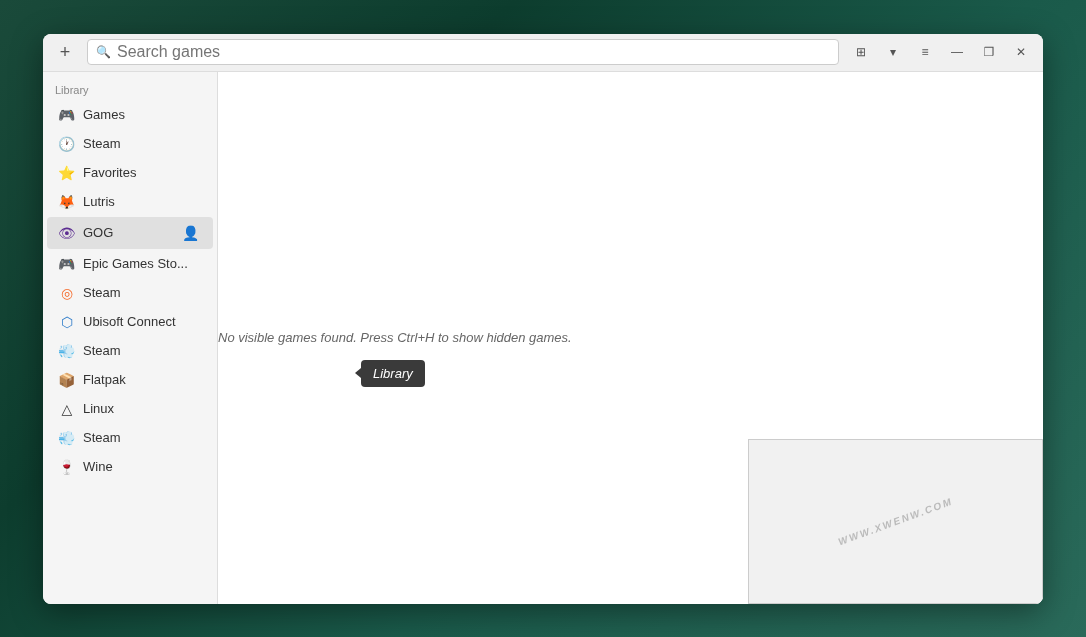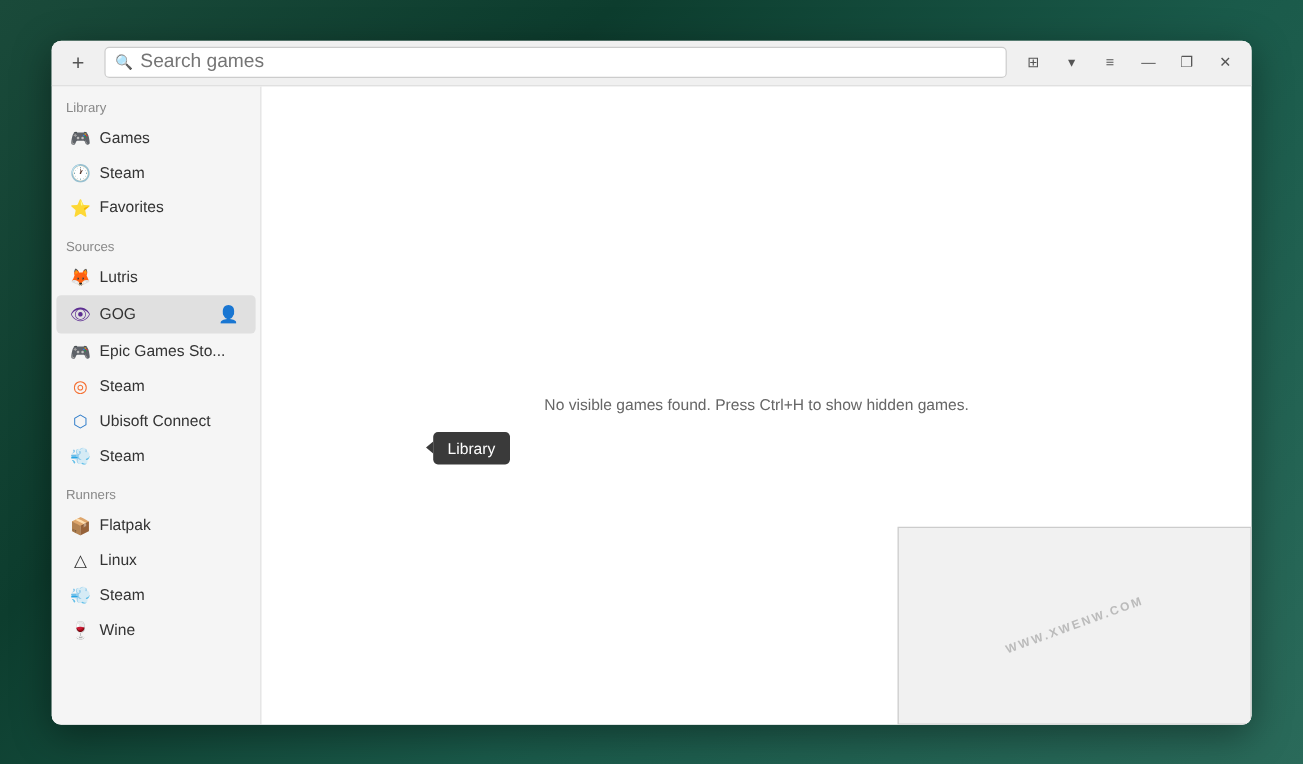--- a/index.html
+++ b/index.html
@@ -133,24 +133,25 @@
       display: flex;
       align-items: center;
       justify-content: center;
       color: #666;
       font-size: 14px;
     }
     .content-area {
       flex: 1;
       background: #fff;
       display: flex;
-      align-items: center;
+      align-items: flex-start;
       justify-content: center;
       flex-direction: column;
       position: relative;
+      font-style: italic;
     }
     .empty-message {
       font-size: 13px;
       color: #666;
       text-align: center;
     }
     
     .connect-popup {
       position: absolute;
       left: 143px;
@@ -239,21 +240,20 @@
       </div>
       <div class="sidebar-item">
         <span class="sidebar-item-icon">🕐</span>
         <span class="sidebar-item-label">Steam</span>
       </div>
       <div class="sidebar-item">
         <span class="sidebar-item-icon">⭐</span>
         <span class="sidebar-item-label">Favorites</span>
       </div>
 
-      <div class="sidebar-section-label">Sources</div>
 
       <div class="sidebar-item">
         <span class="sidebar-item-icon lutris-icon">🦊</span>
         <span class="sidebar-item-label">Lutris</span>
       </div>
       <div class="sidebar-item active">
         <span class="sidebar-item-icon gog-icon">👁</span>
         <span class="sidebar-item-label">GOG</span>
         <span class="connect-btn-inline">👤</span>
       </div>
@@ -267,21 +267,20 @@
       </div>
       <div class="sidebar-item">
         <span class="sidebar-item-icon ubisoft-icon">⬡</span>
         <span class="sidebar-item-label">Ubisoft Connect</span>
       </div>
       <div class="sidebar-item">
         <span class="sidebar-item-icon steam-icon">💨</span>
         <span class="sidebar-item-label">Steam</span>
       </div>
 
-      <div class="sidebar-section-label">Runners</div>
 
       <div class="sidebar-item">
         <span class="sidebar-item-icon flatpak-icon">📦</span>
         <span class="sidebar-item-label">Flatpak</span>
       </div>
       <div class="sidebar-item">
         <span class="sidebar-item-icon linux-icon">△</span>
         <span class="sidebar-item-label">Linux</span>
       </div>
       <div class="sidebar-item">

